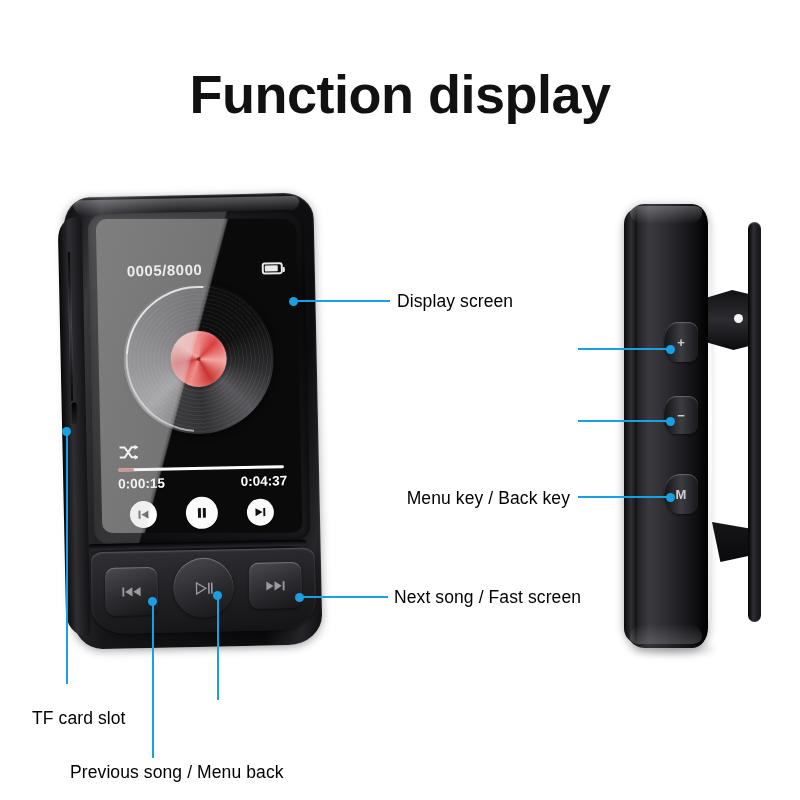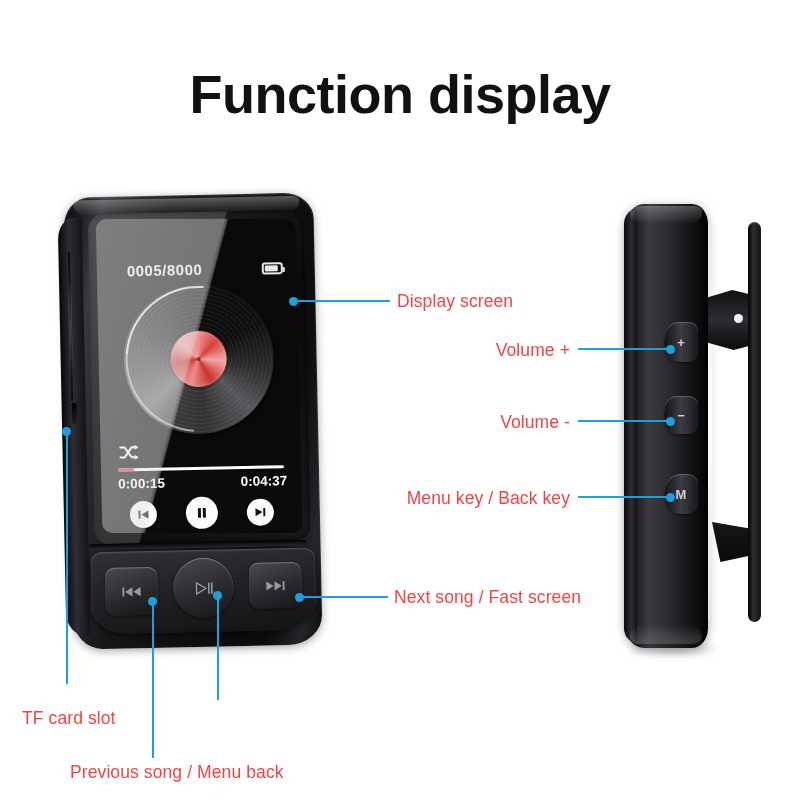--- a/index.html
+++ b/index.html
@@ -35,21 +35,21 @@
     letter-spacing: -0.5px;
     color: #111111;
     line-height: 1.05;
   }
 
   
   .callout {
     position: absolute;
     font-size: 17.5px;
     font-weight: 500;
-    color: #ef4444;
+    color: #000000;
     white-space: nowrap;
     letter-spacing: 0.1px;
   }
   .callout.right-align { text-align: right; }
 
   
   .lead {
     position: absolute;
     background: #1a9fe0;
   }
@@ -584,37 +584,35 @@
 
     <div class="sd-shadow"></div>
   </div>
 
   <div class="dot" style="left:289px; top:265px;"></div>
   <div class="lead h" style="left:294px; top:268px; width:96px;"></div>
   <div class="callout" style="left:397px; top:259px;">Display screen</div>
 
   <div class="dot" style="left:666px; top:313px;"></div>
   <div class="lead h" style="left:578px; top:316px; width:90px;"></div>
-  <div class="callout right-align" style="left:398px; top:308px; width:172px;">Volume +</div>
 
   <div class="dot" style="left:666px; top:385px;"></div>
   <div class="lead h" style="left:578px; top:388px; width:90px;"></div>
-  <div class="callout right-align" style="left:398px; top:380px; width:172px;">Volume -</div>
 
   <div class="dot" style="left:666px; top:461px;"></div>
   <div class="lead h" style="left:578px; top:464px; width:90px;"></div>
   <div class="callout right-align" style="left:332px; top:456px; width:238px;">Menu key / Back key</div>
 
   <div class="dot" style="left:295px; top:561px;"></div>
   <div class="lead h" style="left:300px; top:564px; width:88px;"></div>
   <div class="callout" style="left:394px; top:555px;">Next song / Fast screen</div>
 
   <div class="dot" style="left:62px; top:395px;"></div>
   <div class="lead v" style="left:66px; top:400px; height:252px;"></div>
-  <div class="callout" style="left:22px; top:676px;">TF card slot</div>
+  <div class="callout" style="left:32px; top:676px;">TF card slot</div>
 
   <div class="dot" style="left:148px; top:565px;"></div>
   <div class="lead v" style="left:152px; top:570px; height:156px;"></div>
   <div class="callout" style="left:70px; top:730px;">Previous song / Menu back</div>
 
   <div class="dot" style="left:213px; top:559px;"></div>
   <div class="lead v" style="left:217px; top:564px; height:104px;"></div>
 
 </div>
 

